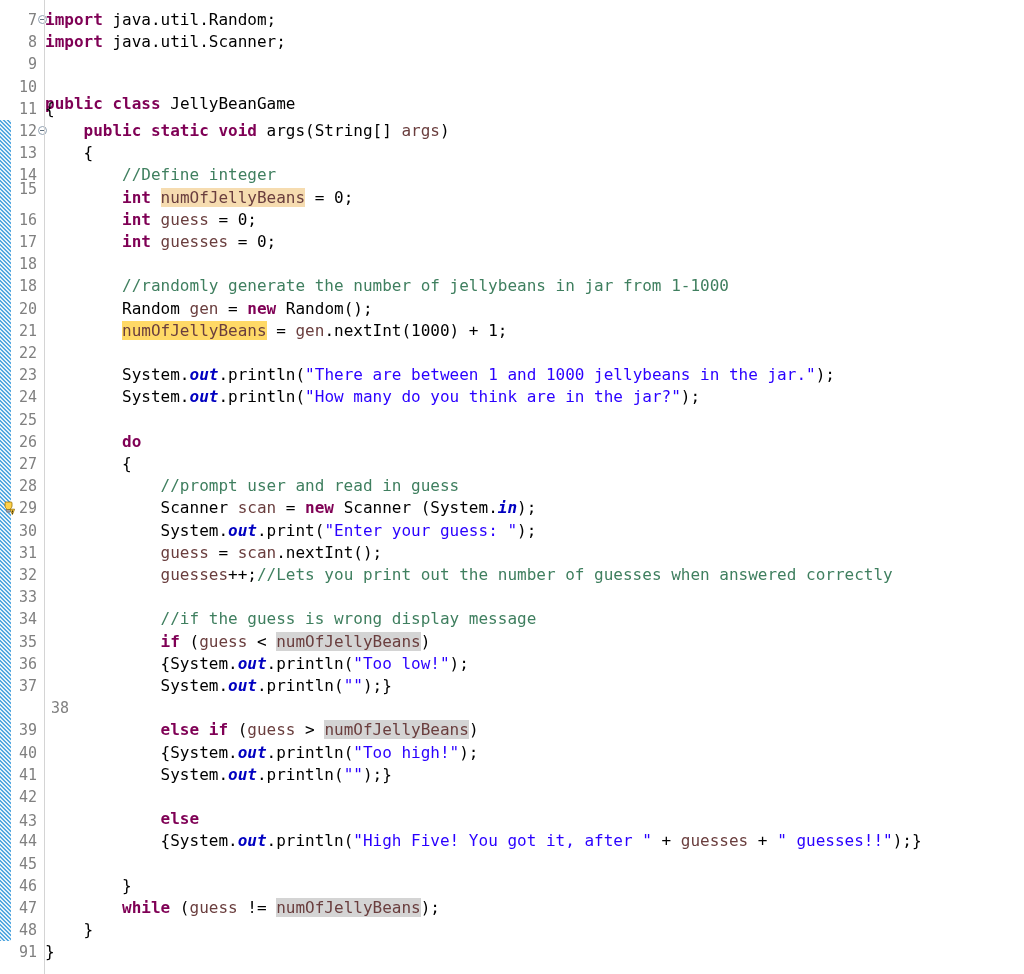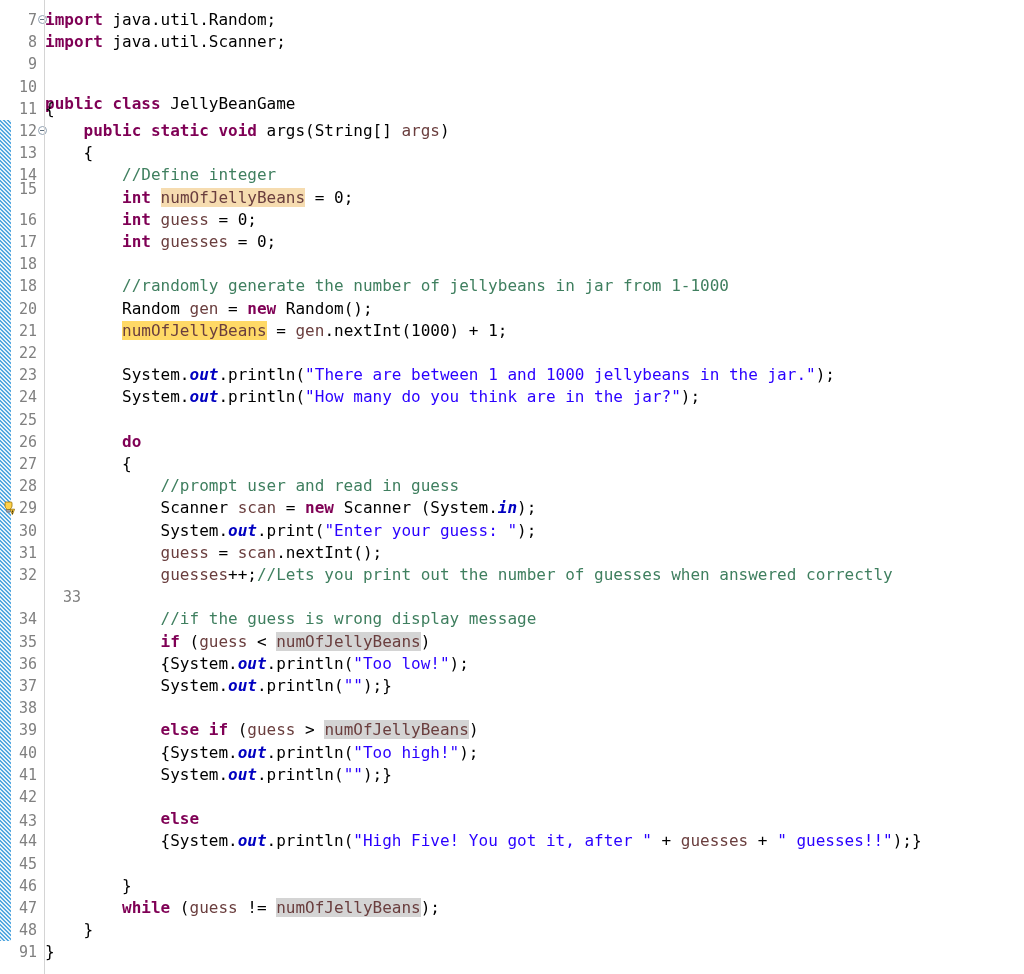--- a/index.html
+++ b/index.html
@@ -178,26 +178,26 @@
         <div class="lnum" style="top: 364.2px;">23</div>
         <div class="lnum" style="top: 386.4px;">24</div>
         <div class="lnum" style="top: 408.6px;">25</div>
         <div class="lnum" style="top: 430.8px;">26</div>
         <div class="lnum" style="top: 453px;">27</div>
         <div class="lnum" style="top: 475.2px;">28</div>
         <div class="lnum" style="top: 497.4px;">29</div>
         <div class="lnum" style="top: 519.6px;">30</div>
         <div class="lnum" style="top: 541.8px;">31</div>
         <div class="lnum" style="top: 564px;">32</div>
-        <div class="lnum" style="top: 586.2px; padding-left: 44px;">33</div>
+        <div class="lnum" style="top: 586.2px;">33</div>
         <div class="lnum" style="top: 608.4px;">34</div>
         <div class="lnum" style="top: 630.6px;">35</div>
         <div class="lnum" style="top: 652.8px;">36</div>
         <div class="lnum" style="top: 675px;">37</div>
-        <div class="lnum" style="top: 697.2px;">38</div>
+        <div class="lnum" style="top: 697.2px; margin-left: 32px;">38</div>
         <div class="lnum" style="top: 719.4px;">39</div>
         <div class="lnum" style="top: 741.6px;">40</div>
         <div class="lnum" style="top: 763.8px;">41</div>
         <div class="lnum" style="top: 786px;">42</div>
         <div class="lnum" style="top: 810px;">43</div>
         <div class="lnum" style="top: 830.4px;">44</div>
         <div class="lnum" style="top: 852.6px;">45</div>
         <div class="lnum" style="top: 874.8px;">46</div>
         <div class="lnum" style="top: 897px;">47</div>
         <div class="lnum" style="top: 919.2px;">48</div>

